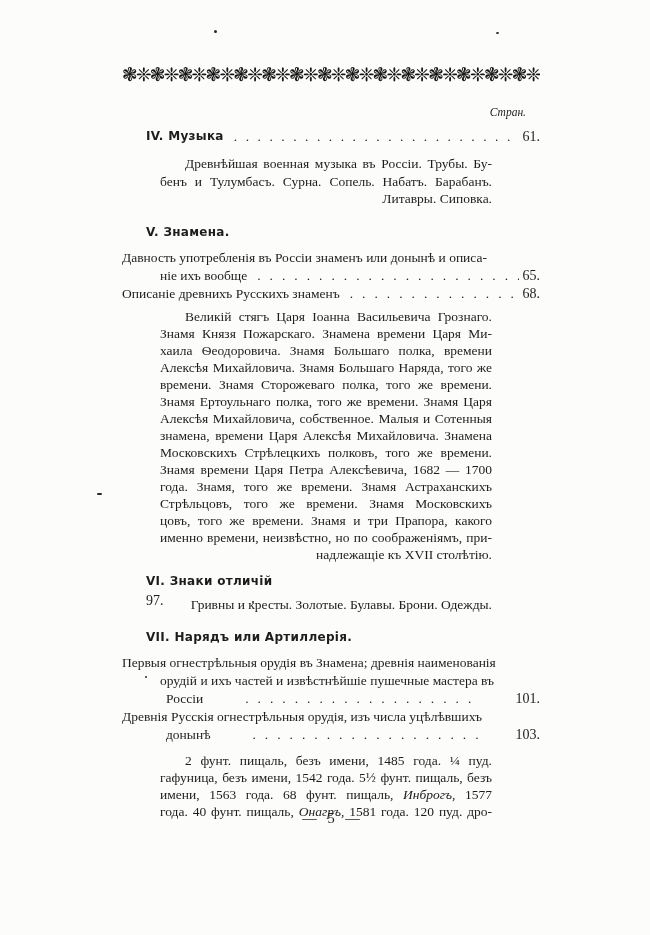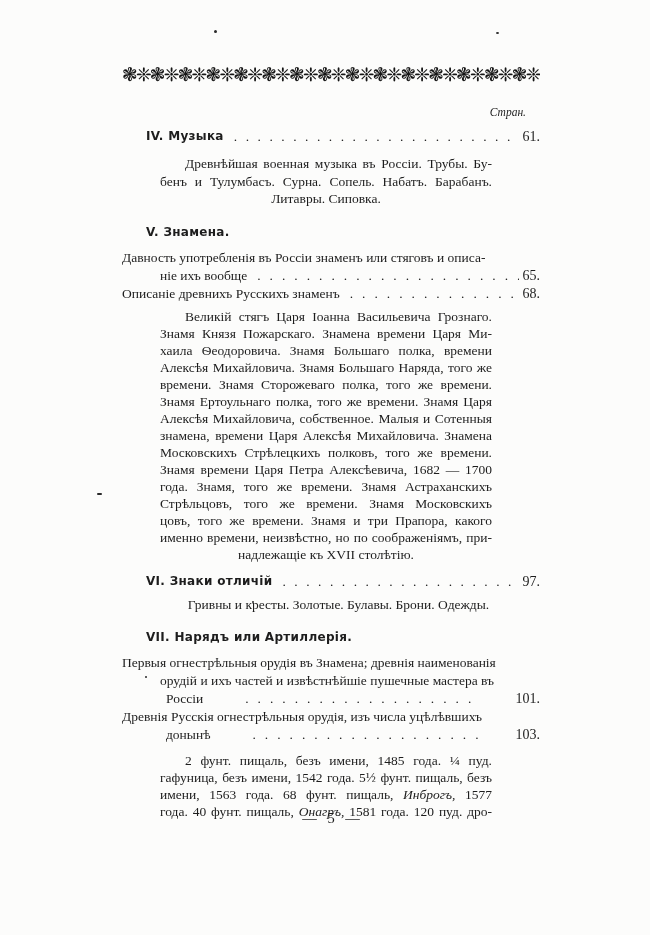--- a/index.html
+++ b/index.html
@@ -57,21 +57,21 @@
   .para{
     margin-left:38px;width:332px;
     font-size:13.5px;line-height:17px;
   }
   .para-music{margin-top:9px;line-height:17.5px;}
   .para-banners{margin-top:5px;}
   .para-insignia{margin-top:5px;line-height:17.5px;}
   .para-artillery{margin-top:8px;}
   .jline{text-align:justify;text-align-last:justify;text-justify:inter-word;height:17px;overflow:hidden;}
   .para-music .jline,.para-insignia .jline{height:17.5px;}
-  .lline{text-align:center;}
+  .lline{text-align:right;}
   .findent{padding-left:25px;}
 
   .toc{margin-top:7px;font-size:13.5px;}
   .toc-line{height:18px;line-height:18px;overflow:hidden;}
   .toc-row{display:flex;height:18px;line-height:18px;}
   .toc-row .dots{letter-spacing:9px;}
   .ind38{padding-left:38px;}
   .ind44{padding-left:44px;gap:32px;}
 
   .em{font-style:italic;}
@@ -102,21 +102,21 @@
     <span class="pagenum">61.</span>
   </div>
   <div class="para para-music">
     <div class="jline findent">Древнѣйшая военная музыка въ Россіи. Трубы. Бу-</div>
     <div class="jline">бенъ и Тулумбасъ. Сурна. Сопель. Набатъ. Барабанъ.</div>
     <div class="lline">Литавры. Сиповка.</div>
   </div>
 
   <div class="sec-head alone">V. Знамена.</div>
   <div class="toc">
-    <div class="toc-line">Давность употребленія въ Россіи знаменъ или стяговъ и описа-</div>
+    <div class="toc-line">Давность употребленія въ Россіи знаменъ или донынѣ и описа-</div>
     <div class="toc-row ind38">
       <span>ніе ихъ вообще</span>
       <span class="dots">..............................</span>
       <span class="pagenum">65.</span>
     </div>
     <div class="toc-row">
       <span>Описаніе древнихъ Русскихъ знаменъ</span>
       <span class="dots">..............................</span>
       <span class="pagenum">68.</span>
     </div>
@@ -132,21 +132,21 @@
     <div class="jline">знамена, времени Царя Алексѣя Михайловича. Знамена</div>
     <div class="jline">Московскихъ Стрѣлецкихъ полковъ, того же времени.</div>
     <div class="jline">Знамя времени Царя Петра Алексѣевича, 1682 — 1700</div>
     <div class="jline">года. Знамя, того же времени. Знамя Астраханскихъ</div>
     <div class="jline">Стрѣльцовъ, того же времени. Знамя Московскихъ Стрѣль-</div>
     <div class="jline">цовъ, того же времени. Знамя и три Прапора, какого</div>
     <div class="jline">именно времени, неизвѣстно, но по соображеніямъ, при-</div>
     <div class="lline">надлежащіе къ XVII столѣтію.</div>
   </div>
 
-  <div class="sec-row" style="margin-top:9px;">
+  <div class="sec-row" style="margin-top:9px;flex-direction:column;">
     <span class="sec-head">VI. Знаки отличій</span>
     <span class="dots">..............................</span>
     <span class="pagenum">97.</span>
   </div>
   <div class="para para-insignia">
     <div class="lline findent">Гривны и кресты. Золотые. Булавы. Брони. Одежды.</div>
   </div>
 
   <div class="sec-head alone head-vii">VII. Нарядъ или Артиллерія.</div>
   <div class="toc">

